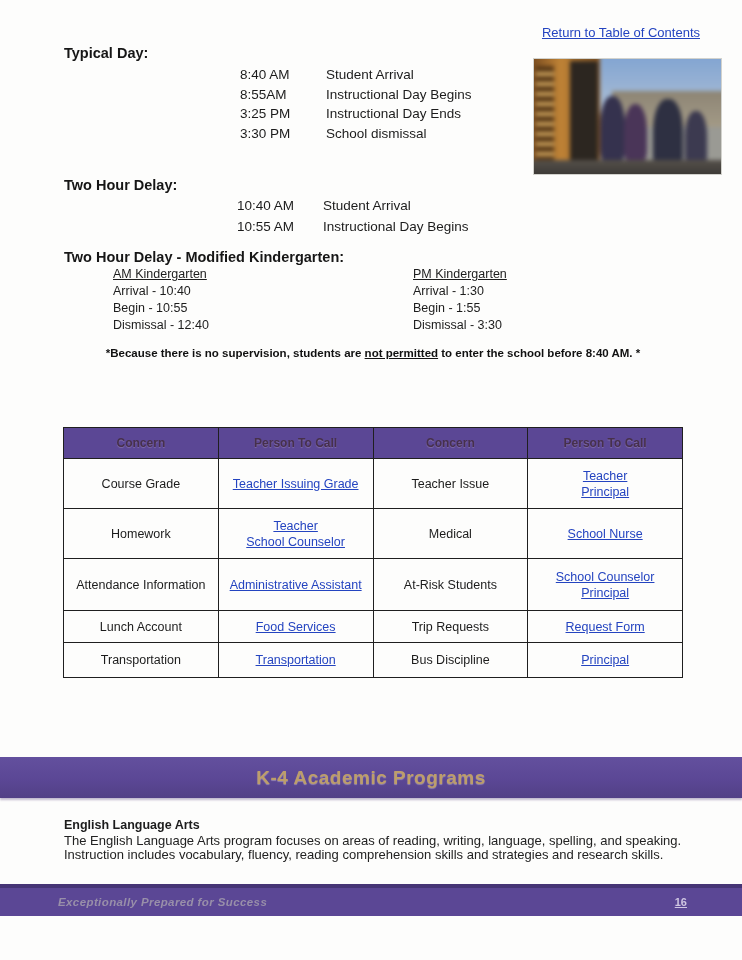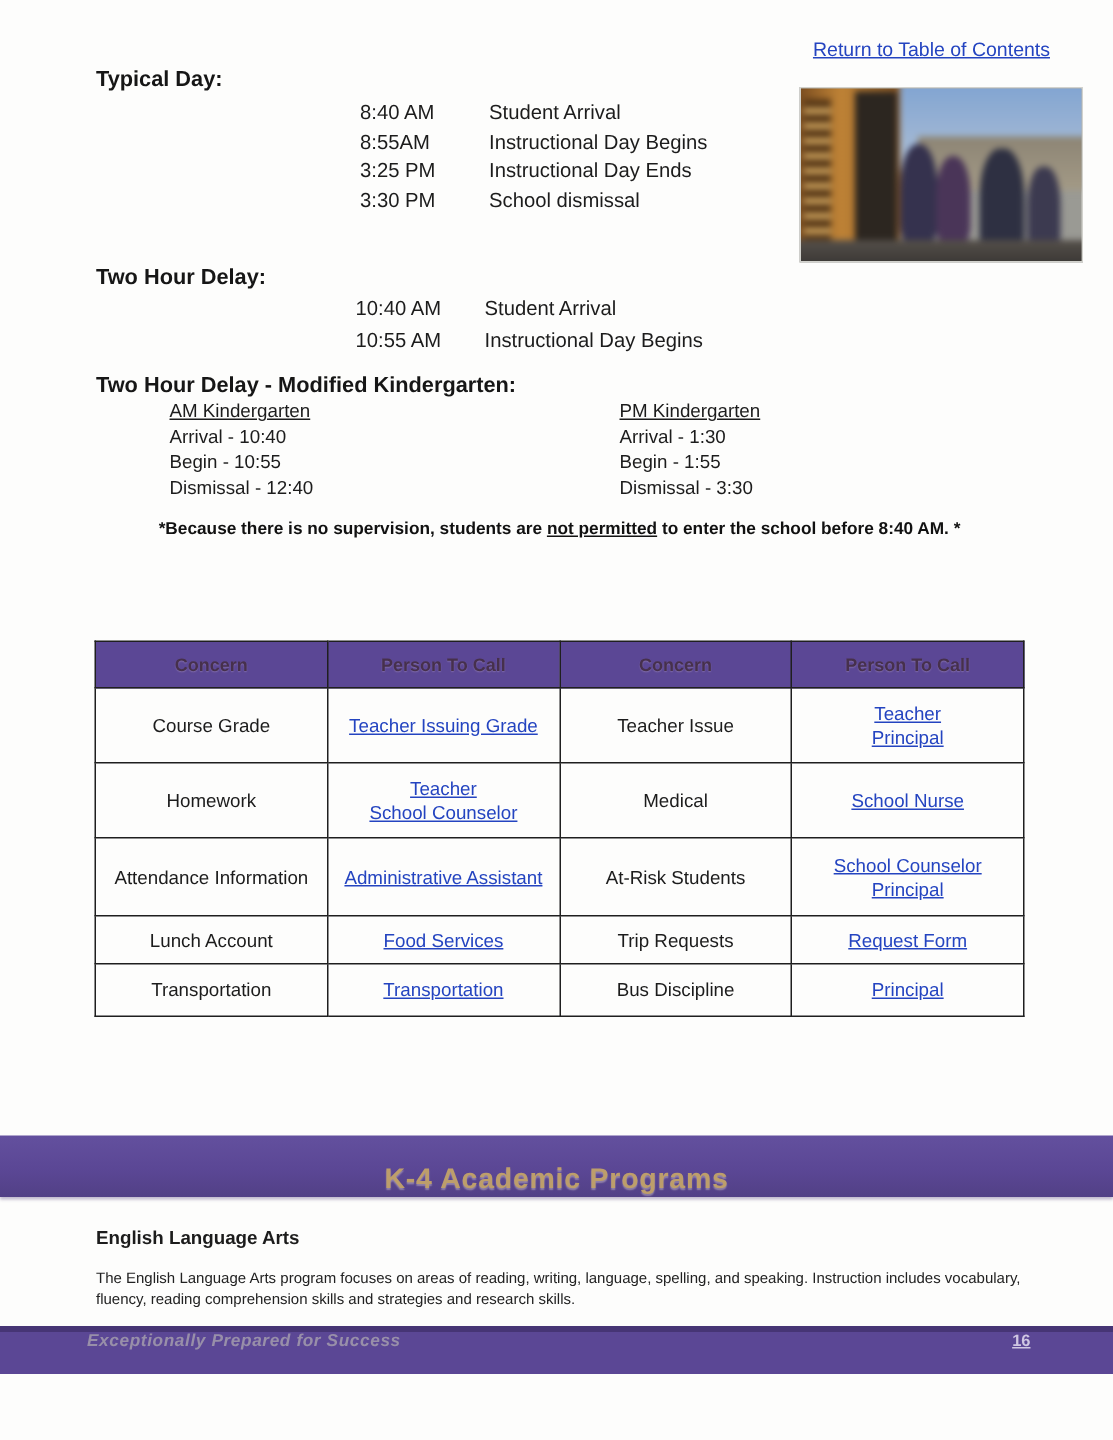--- a/index.html
+++ b/index.html
@@ -68,38 +68,38 @@
     background:#5b4795; color:#46304c; font-size:12px; font-weight:bold;
     height:31px; padding:4px 2px; text-shadow:0 1px 1px rgba(200,180,210,0.35);
   }
   .contact-table td.links a { display:block; line-height:16px; }
   .r1 td { height:50px; } .r2 td { height:50px; } .r3 td { height:52px; }
   .r4 td { height:32px; } .r5 td { height:35px; }
 
   .banner {
     position:absolute; left:0; top:757px; width:742px; height:41px;
     background:linear-gradient(180deg,#63509e,#5b4795 55%,#524086);
-    display:flex; align-items:flex-end; justify-content:center;
+    display:flex; align-items:center; justify-content:center;
     box-shadow:0 2px 2px rgba(80,60,120,0.35);
   }
   .banner-text {
     font-size:19px; font-weight:bold; color:#bd9e6b; letter-spacing:0.5px;
     text-shadow:0 1px 1px rgba(255,245,225,0.35);
   }
 
   .ela-heading { position:absolute; left:64px; top:818px; font-size:12.5px; font-weight:bold; }
   .ela-body {
     position:absolute; left:64px; top:834px; width:618px;
-    font-size:10px; line-height:14px; color:#222;margin-top:12px;
+    font-size:13px; line-height:14px; color:#222;
   }
 
   .footer {
     position:absolute; left:0; top:884px; width:742px; height:32px;
     background:#5b4795; border-top:4px solid #463575;
-    display:flex; align-items:flex-start; justify-content:space-between;
+    display:flex; align-items:center; justify-content:space-between;
     padding:0 55px 0 58px;
   }
   .footer-motto {
     font-size:11.5px; font-weight:bold; font-style:italic;
     color:#988fa9; letter-spacing:0.4px;
   }
   .footer-page { font-size:11px; color:#cfc6e2; font-weight:bold;text-decoration:underline; }
 </style>
 </head>
 <body>

